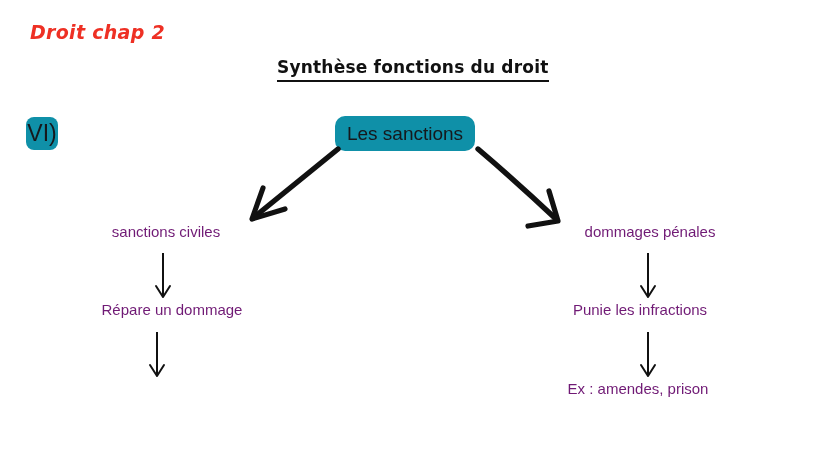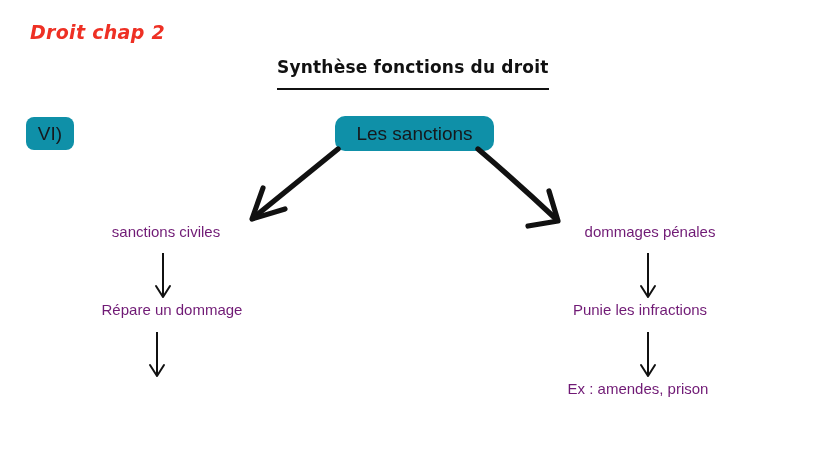--- a/index.html
+++ b/index.html
@@ -38,46 +38,46 @@
     position: absolute;
     left: 277px;
     top: 57px;
     font-family: "DejaVu Sans", sans-serif;
     font-size: 17px;
     font-weight: bold;
     letter-spacing: 0.2px;
     color: #111111;
     white-space: nowrap;
     border-bottom: 2.5px solid #111111;
-    padding-bottom: 11px;
+    padding-bottom: 3px;
   }
 
   
   .badge {
     position: absolute;
     display: flex;
     align-items: center;
     justify-content: center;
     background: #0f90a8;
     border-radius: 9px;
     color: #16181c;
     white-space: nowrap;
   }
   .badge-section {
     left: 26px;
     top: 117px;
-    width: 48px;
+    width: 32px;
     height: 33px;
-    font-size: 19px;
+    font-size: 23px;
     border-radius: 8px;
   }
   .badge-root {
     left: 335px;
     top: 116px;
-    width: 159px;
+    width: 140px;
     height: 35px;
     font-size: 19px;
     border-radius: 10px;
   }
 
   
   .node {
     position: absolute;
     transform: translateX(-50%);
     font-size: 15px;

